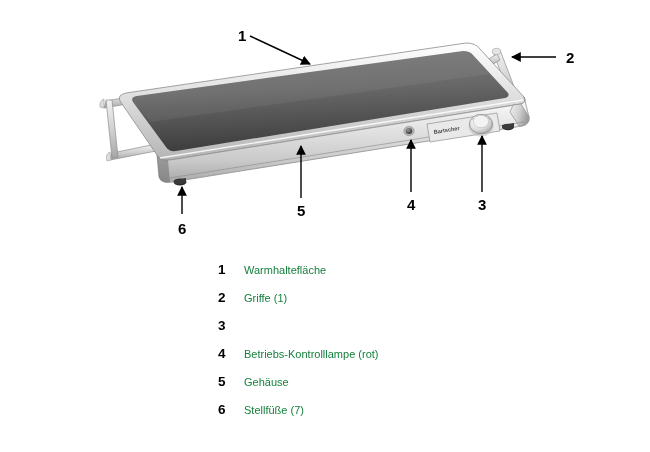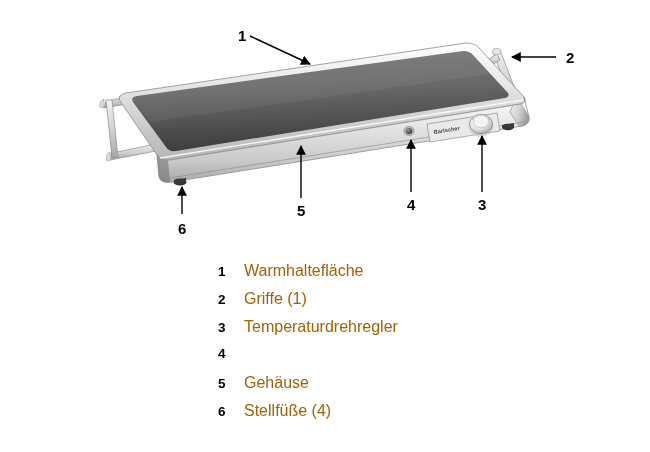--- a/index.html
+++ b/index.html
@@ -56,23 +56,23 @@
   }
   .legend-num {
     width: 26px;
     flex: 0 0 26px;
     font-size: 13.5px;
     font-weight: bold;
     color: #000000;
     text-align: left;
   }
   .legend-label {
-    font-size: 16px;
+    font-size: 11px;
     font-weight: normal;
-    color: #a16207;
+    color: #15803d;
     white-space: nowrap;
   }
 </style>
 </head>
 <body>
 
 <div id="figure">
   <svg viewBox="0 0 650 250" xmlns="http://www.w3.org/2000/svg">
     <defs>
 
@@ -249,26 +249,26 @@
   <div class="legend-row">
     <span class="legend-num">1</span>
     <span class="legend-label">Warmhaltefläche</span>
   </div>
   <div class="legend-row">
     <span class="legend-num">2</span>
     <span class="legend-label">Griffe (1)</span>
   </div>
   <div class="legend-row">
     <span class="legend-num">3</span>
-    <span class="legend-label">Temperaturdrehregler</span>
   </div>
   <div class="legend-row">
     <span class="legend-num">4</span>
+    <span class="legend-label">Betriebs-Kontrolllampe (rot)</span>
   </div>
   <div class="legend-row">
     <span class="legend-num">5</span>
     <span class="legend-label">Gehäuse</span>
   </div>
   <div class="legend-row">
     <span class="legend-num">6</span>
-    <span class="legend-label">Stellfüße (4)</span>
+    <span class="legend-label">Stellfüße (7)</span>
   </div>
 </div>
 
 </body></html>

